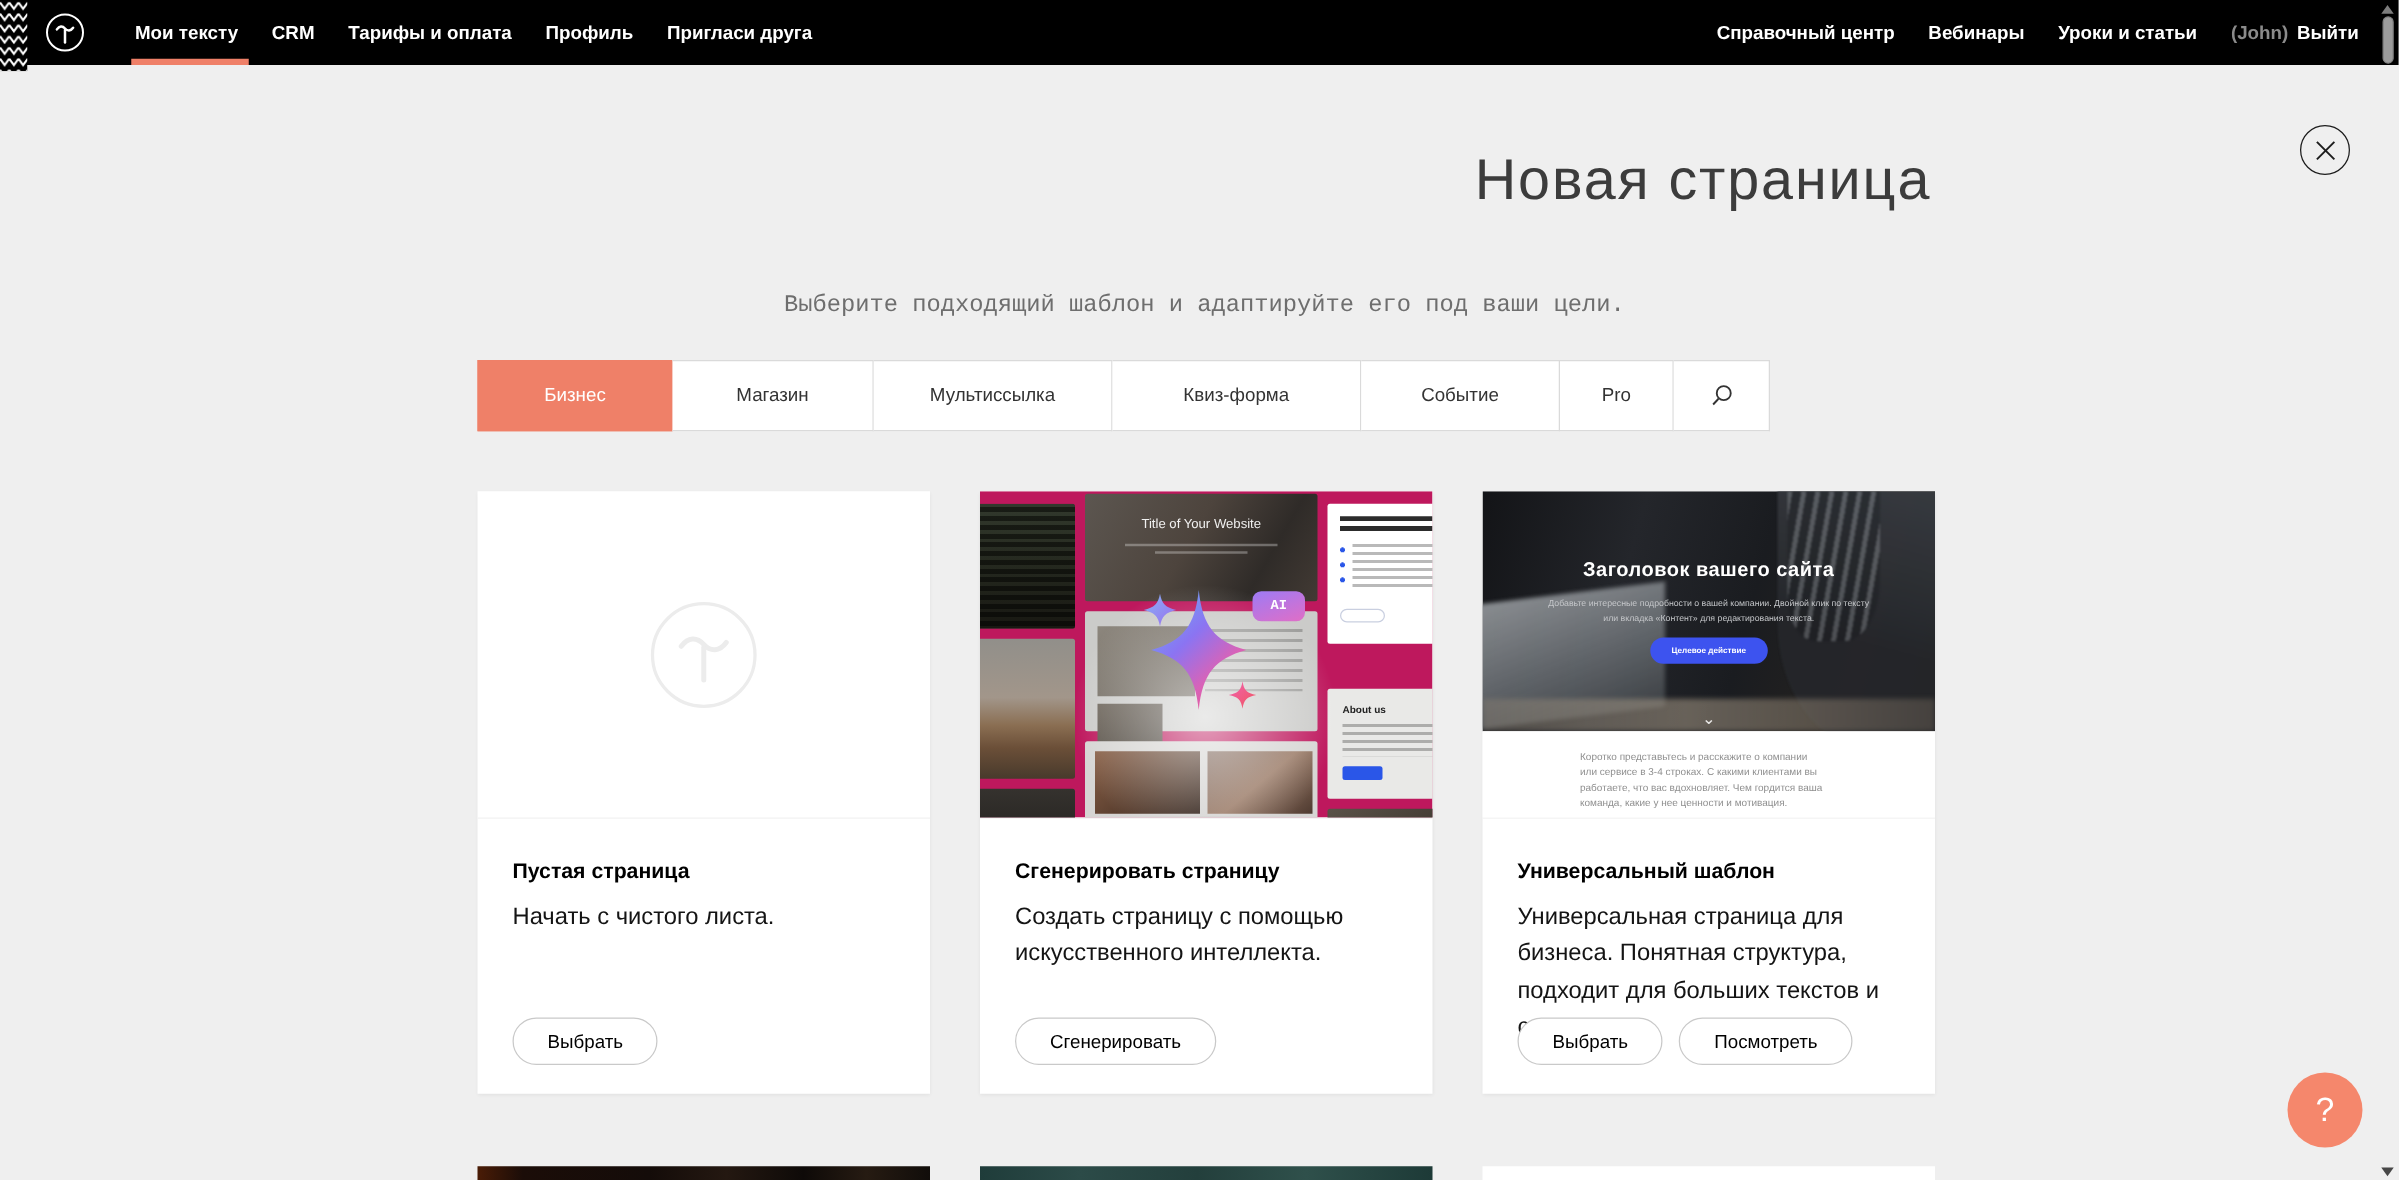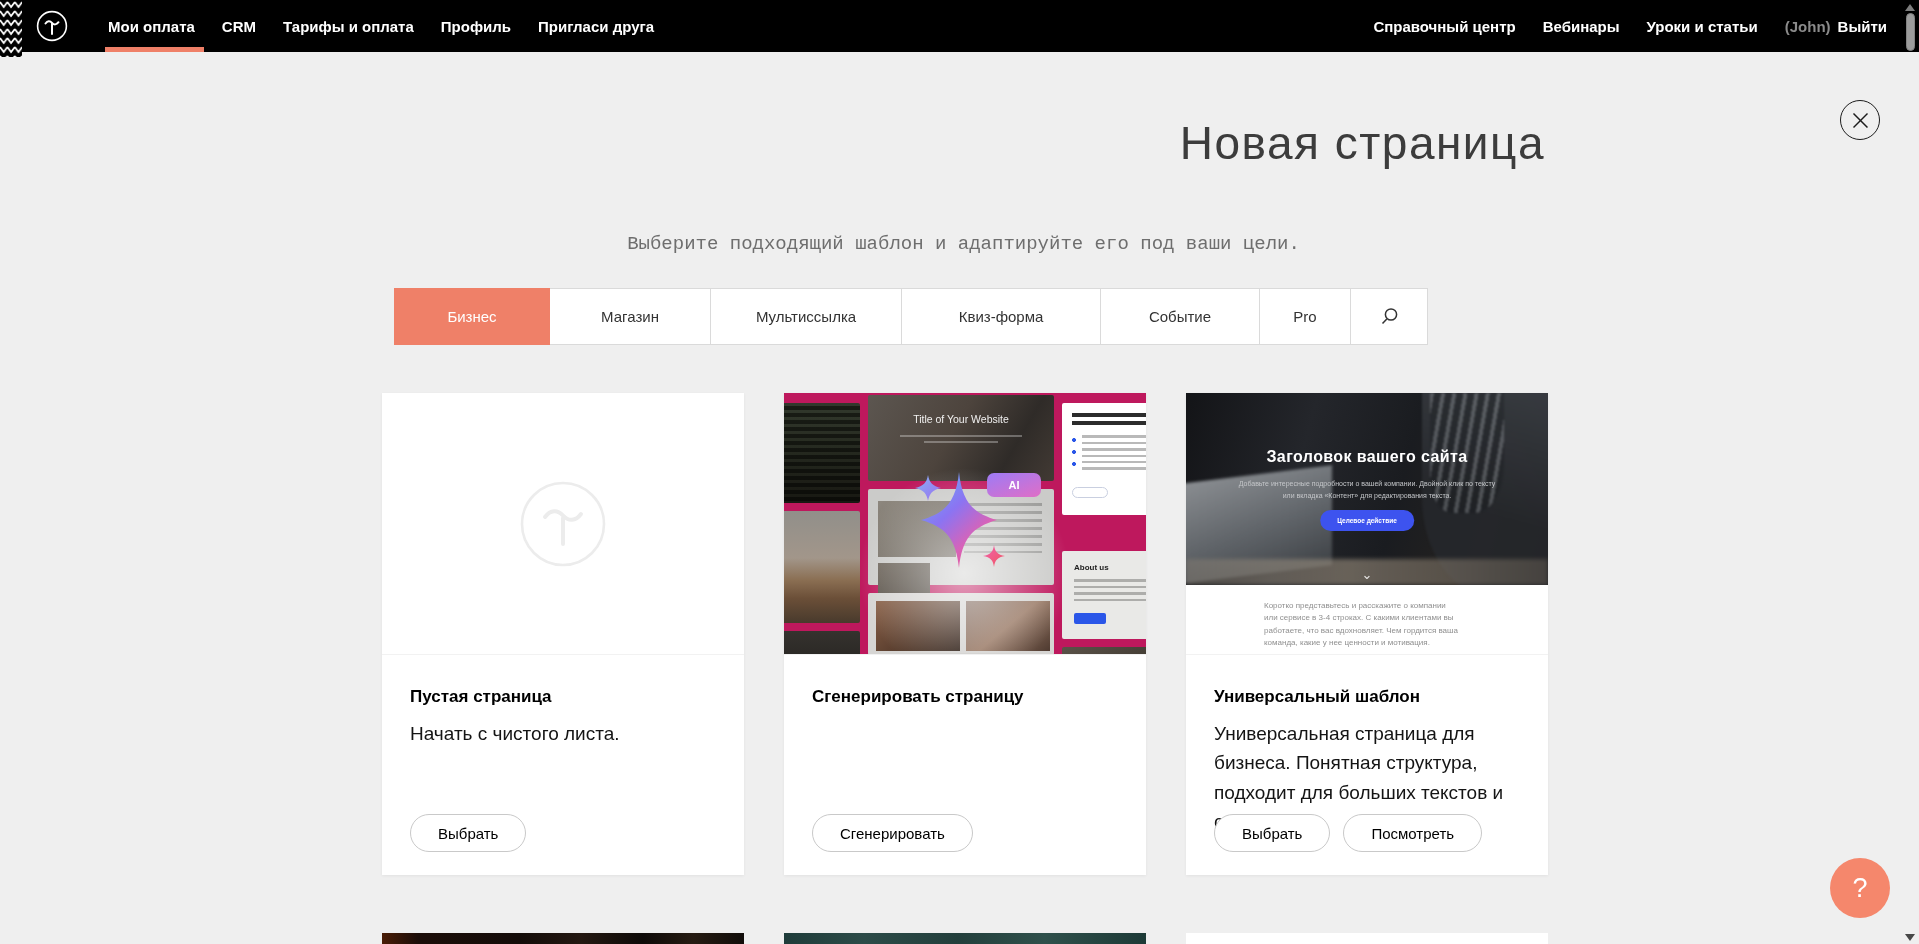--- a/index.html
+++ b/index.html
@@ -22,21 +22,21 @@
   .close-btn { position:absolute; left:1840px; top:100px; width:40px; height:40px; border-radius:50%;
     border:1.6px solid #1c1c1c; display:flex; align-items:center; justify-content:center; cursor:pointer; z-index:15; }
 
   
   #content { position:absolute; left:382px; top:0; width:1163px; height:944px; }
   .page-title { position:absolute; top:116px; width:100%; text-align:right; font-size:46px; font-weight:400;
     color:#3c3c3c; letter-spacing:1.5px; }
   .page-subtitle { position:absolute; top:233px; width:100%; text-align:center; font-size:19px; color:#6e6e6e;font-family:Liberation Mono, monospace; }
 
   
-  .tabs { position:absolute; top:288px; left:12px; display:flex; height:57px; }
+  .tabs { position:absolute; top:288px; left:0; display:flex; height:57px; }
   .tab { background:#fff; border:1px solid #dadada; border-left:none; display:flex; align-items:center;
     justify-content:center; font-size:15px; color:#333; cursor:pointer; }
   .tab:first-child { border-left:1px solid #dadada; }
   .tab.active { background:#ef8068; border-color:#ef8068; color:#fff; }
 
   
   .cards { position:absolute; top:393px; left:0; display:flex; gap:40px; }
   .card { width:362px; height:482px; background:#fff; box-shadow:0 1px 3px rgba(0,0,0,.06); position:relative; }
   .card-image { height:262px; position:relative; overflow:hidden; border-bottom:1px solid #f2f2f2; cursor:pointer; }
   .card-body { position:relative; height:219px;padding-left:32px; }
@@ -82,23 +82,23 @@
   .t-r1 .mini-btn { position:absolute; left:10px; top:84px; width:36px; height:11px; border:1px solid #c9cfe0; border-radius:6px; }
   .t-r2 { left:278px; top:158px; width:110px; height:88px; background:#e9e9e7; }
   .about-title { position:absolute; left:12px; top:12px; font-size:8px; font-weight:bold; color:#222; }
   .t-r2 .txt { position:absolute; left:12px; top:28px; width:82px; height:26px;
     background:repeating-linear-gradient(180deg,#adadab 0 2.5px,transparent 2.5px 6.5px); }
   .t-r2 .blue-btn { position:absolute; left:12px; top:62px; width:32px; height:11px; background:#2a56e8; border-radius:2px; }
   .t-r3 { left:278px; top:254px; width:110px; height:40px; background:linear-gradient(150deg,#5a5248,#332d26); }
   .glow { position:absolute; left:40px; top:50px; width:280px; height:210px;
     background:radial-gradient(circle at 50% 62%, rgba(255,255,255,.6) 0%, rgba(255,255,255,0) 55%); }
   .sparkles { position:absolute; left:92px; top:58px; }
-  .ai-badge { position:absolute; left:203px; top:80px; width:54px; height:24px; border-radius:7px;
+  .ai-badge { position:absolute; left:218px; top:80px; width:42px; height:24px; border-radius:7px;
     background:linear-gradient(160deg,#9d7bf5,#e06ec6); color:#fff; font-size:11px; font-weight:bold;
-    display:flex; align-items:center; justify-content:center; }
+    display:flex; align-items:center; justify-content:center;font-family:Liberation Mono, monospace; }
 
   
   .hero { position:absolute; left:0; top:0; width:362px; height:192px; overflow:hidden;
     background:linear-gradient(105deg,#131417 0%,#24262b 32%,#1a1c20 58%,#262320 82%,#191714 100%); }
   .laptop { position:absolute; left:-14px; bottom:10px; width:160px; height:100px; opacity:.8; filter:blur(1.5px);
     background:linear-gradient(165deg,#a9adb1 0%,#70757a 55%,#45494d 100%); transform:skewY(-7deg); }
   .desk { position:absolute; bottom:0; width:100%; height:26px; opacity:.5; filter:blur(2px);
     background:linear-gradient(90deg,#857d72,#b3a48f 45%,#675f55 100%); }
   .person { position:absolute; right:-24px; top:-12px; width:150px; height:215px; opacity:.92; filter:blur(1px);
     background:linear-gradient(195deg,#3c4046,#25272b 62%); border-radius:0 0 0 46%; }
@@ -151,21 +151,21 @@
     <rect width="22" height="57" fill="url(#zz)"></rect>
   </svg>
 
   <svg class="logo" width="32" height="32" viewBox="0 0 32 32" xmlns="http://www.w3.org/2000/svg">
     <circle cx="16" cy="16" r="14.4" stroke="#fff" stroke-width="1.6" fill="none"></circle>
     <path d="M9.5,13.5 C11.5,10.6 14,10.6 16,12.8 C18,15 20.5,15 22.5,12.2" stroke="#fff" stroke-width="2" fill="none" stroke-linecap="round"></path>
     <line x1="16" y1="13.8" x2="16" y2="24" stroke="#fff" stroke-width="2" stroke-linecap="round"></line>
   </svg>
 
   <div class="nav-left">
-    <div class="nav-item active">Мои оплата</div>
+    <div class="nav-item active">Мои тексту</div>
     <div class="nav-item">CRM</div>
     <div class="nav-item">Тарифы и оплата</div>
     <div class="nav-item">Профиль</div>
     <div class="nav-item">Пригласи друга</div>
   </div>
 
   <div class="nav-right">
     <div class="nav-item">Справочный центр</div>
     <div class="nav-item">Вебинары</div>
     <div class="nav-item">Уроки и статьи</div>
@@ -273,20 +273,21 @@
             </defs>
             <path d="M83,21 C86,50 96,62 121,69 C96,76 86,88 83,117 C80,88 70,76 45,69 C70,62 80,50 83,21 Z" fill="url(#gBig)"></path>
             <path d="M52,24 C53.5,32 56.5,35 65,37 C56.5,39 53.5,42 52,50 C50.5,42 47.5,39 39,37 C47.5,35 50.5,32 52,24 Z" fill="url(#gS1)"></path>
             <path d="M118,94 C119,101 121.5,103.5 129,105 C121.5,106.5 119,109 118,116 C117,109 114.5,106.5 107,105 C114.5,103.5 117,101 118,94 Z" fill="url(#gS2)"></path>
           </svg>
           <div class="ai-badge">AI</div>
         </div>
       </div>
       <div class="card-body">
         <div class="card-title">Сгенерировать страницу</div>
+        <div class="card-desc">Создать страницу с помощью искусственного интеллекта.</div>
         <div class="card-actions">
           <button class="pill-btn">Сгенерировать</button>
         </div>
       </div>
     </div>
 
     <div class="card">
       <div class="card-image">
         <div class="hero">
           <div class="person"></div>

